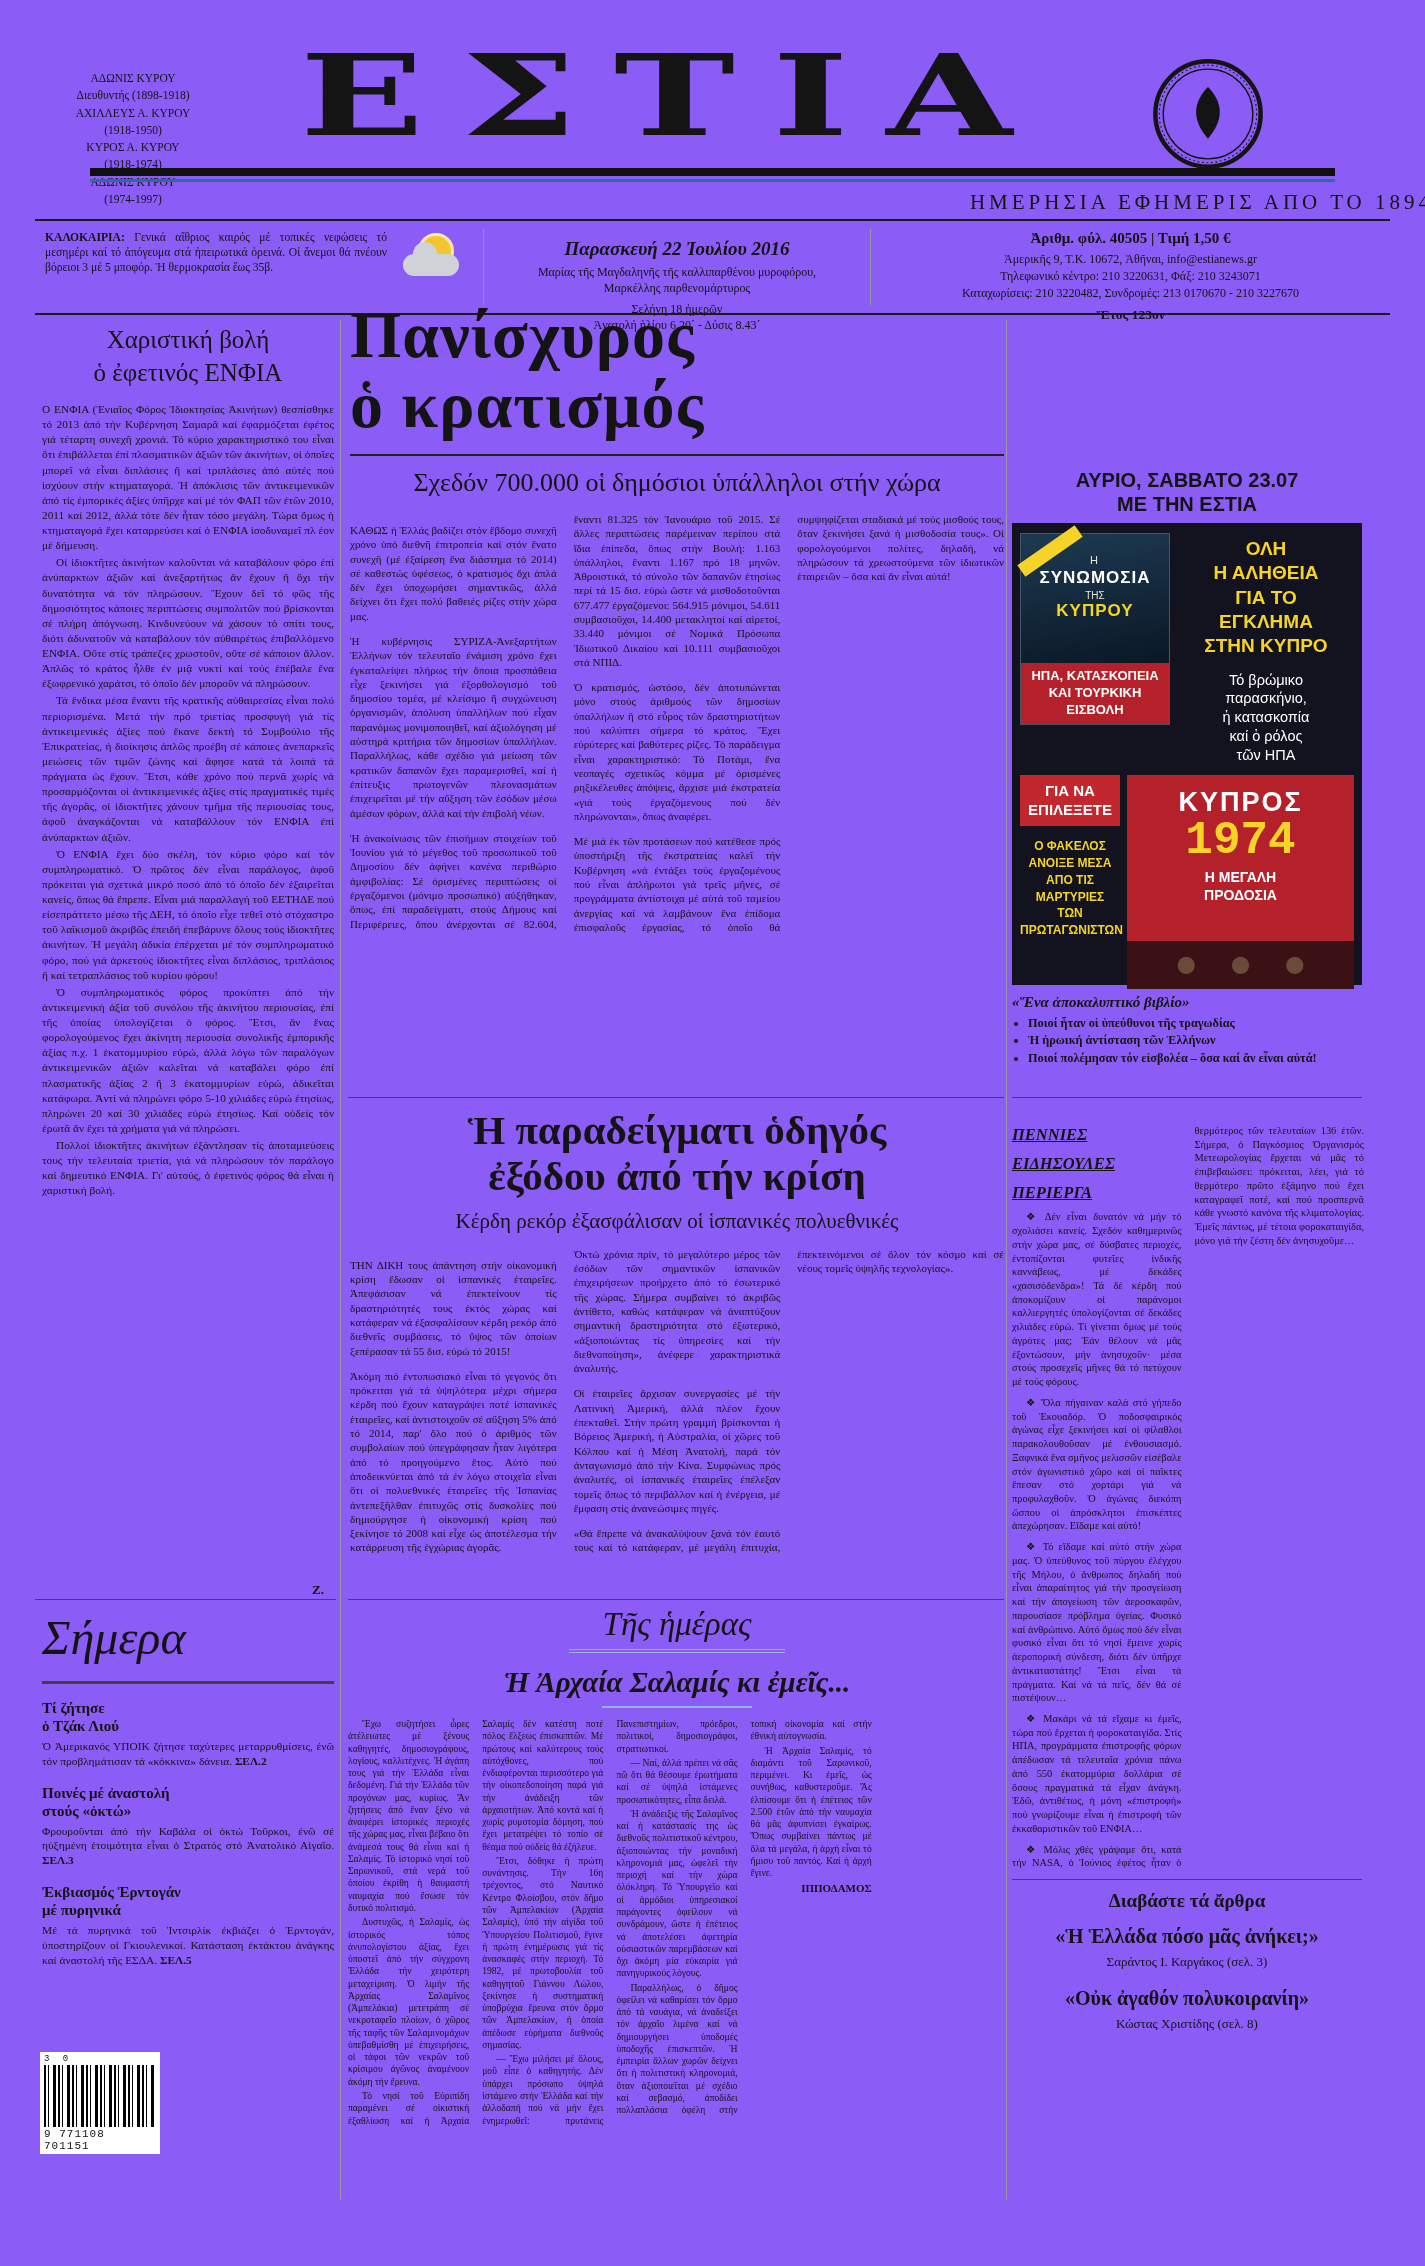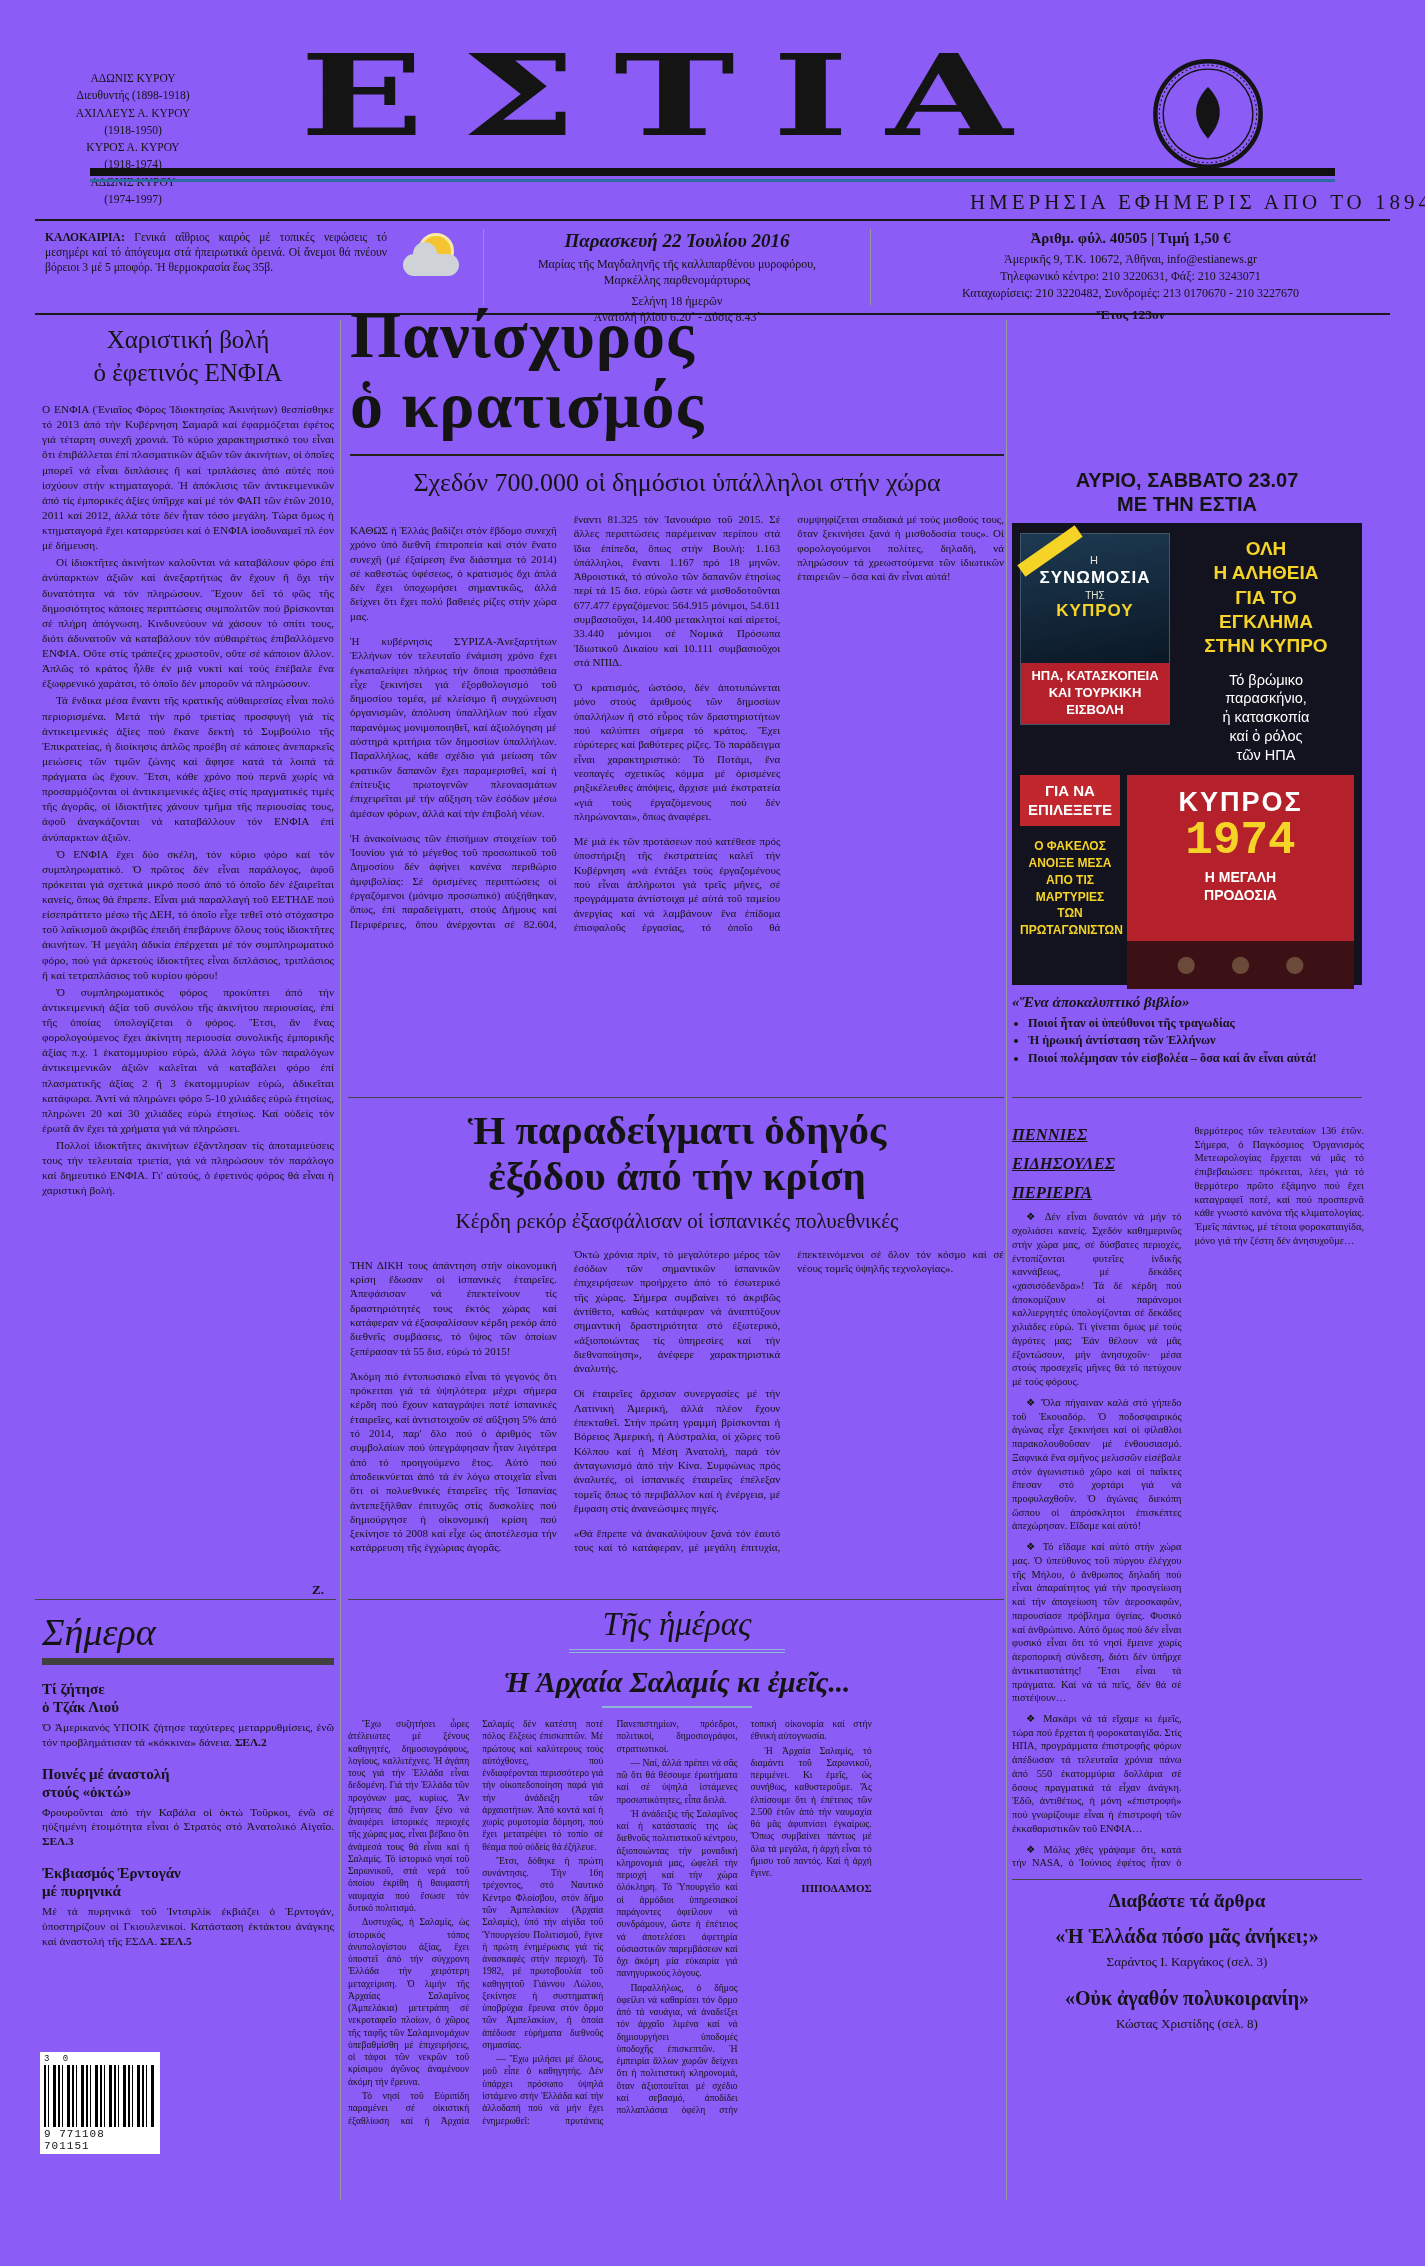--- a/index.html
+++ b/index.html
@@ -18,21 +18,21 @@
            font-family:"DejaVu Serif","Liberation Serif",serif;line-height:1.1;}
   .m-seal{left:1152px;top:58px;width:112px;height:112px;}
   .m-bar{left:90px;top:168px;width:1245px;height:8px;background:#101010;}
   .m-blue{left:90px;top:179px;width:1245px;height:3px;background:#2d6ca2;}
   .m-tagline{left:8px;top:190px;width:100%;text-align:right;font-size:21px;letter-spacing:4px;}
   
   .infobar{left:35px;top:221px;width:1355px;height:92px;display:flex;}
   .ib-weather{width:448px;padding:9px 12px 0 10px;box-sizing:border-box;display:flex;gap:10px;}
   .ib-wtext{flex:1;font-size:11.6px;line-height:1.3;text-align:justify;}
   .ib-sep{width:1px;background:#999;margin:8px 0;}
-  .ib-date{width:386px;text-align:center;padding-top:7px;font-size:12px;line-height:1.35;}
+  .ib-date{width:386px;text-align:center;padding-top:15px;font-size:12px;line-height:1.35;}
   .ib-date-main{font-weight:bold;font-style:italic;font-size:19px;margin-bottom:2px;}
   .ib-issue{flex:1;text-align:center;padding-top:7px;font-size:12px;line-height:1.4;}
   .ib-issue-main{font-weight:bold;font-size:15px;margin-bottom:2px;}
   .ib-year{font-weight:bold;margin-top:5px;font-size:13.5px;}
   
   .wicon{width:74px;height:56px;position:relative;flex:none;margin-top:4px;}
   .wsun{position:absolute;left:24px;top:2px;width:30px;height:30px;border-radius:50%;
         background:#f4c431;box-shadow:0 0 0 3px #fbe9a6;}
   .wcloud{position:absolute;left:6px;top:20px;width:56px;height:22px;background:#cfd3d8;
           border-radius:12px;}
@@ -101,21 +101,21 @@
   .f2-subhead{text-align:center;font-size:21px;margin-top:9px;}
   .f2-body{margin-top:13px;column-count:3;height:324px;}
   
   .pennies{left:1012px;top:1124px;width:352px;height:748px;column-count:2;column-gap:13px;
            column-fill:auto;font-size:10.4px;line-height:1.32;text-align:justify;overflow:hidden;}
   .pen-header p{font-style:italic;font-weight:bold;font-size:16.5px;text-decoration:underline;
            margin:0 0 5px;text-indent:0 !important;}
   .pennies p{margin:0 0 7px;}
   
   .simera{left:42px;top:1610px;width:292px;}
-  .sm-title{font-style:italic;font-size:38px;border-bottom:7px solid #404040;padding-bottom:4px;}
+  .sm-title{font-style:italic;font-size:48px;border-bottom:3px solid #404040;padding-bottom:16px;}
   .sm-item{margin-top:15px;}
   .sm-item h3{margin:0 0 4px;font-size:15px;line-height:1.2;white-space:pre-line;}
   .sm-item p{margin:0;font-size:11.4px;line-height:1.3;text-align:justify;}
   .sm-page{font-weight:bold;}
   
   .tis{left:348px;top:1606px;width:658px;}
   .ti-kick{width:fit-content;margin:0 auto;font-style:italic;font-size:33px;
            padding:0 34px 6px;border-bottom:4px double #8fb8d8;}
   .ti-head{text-align:center;font-weight:bold;font-style:italic;font-size:29px;margin-top:13px;}
   .ti-blue{width:150px;height:2px;background:#8fb8d8;margin:7px auto 0;}

